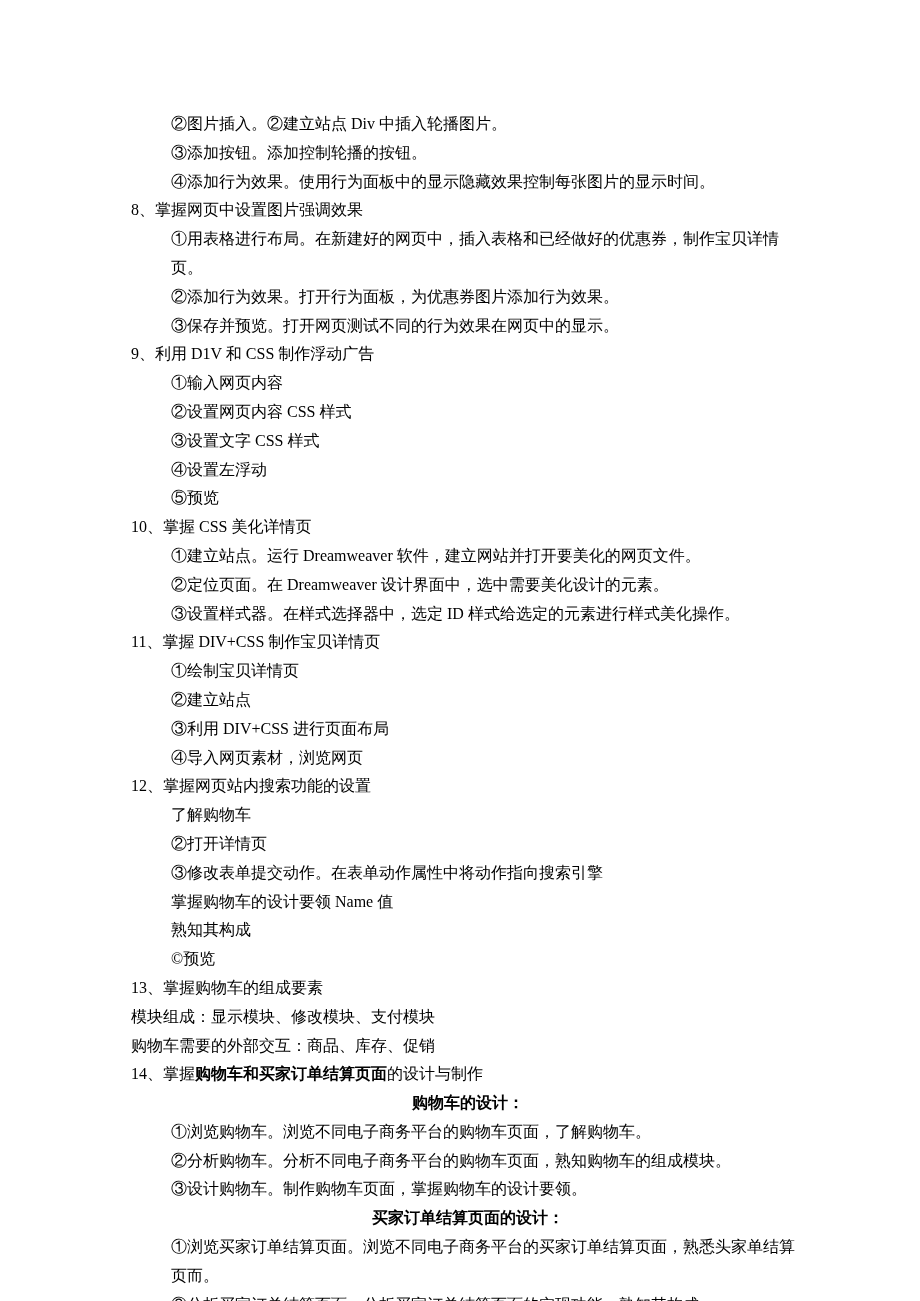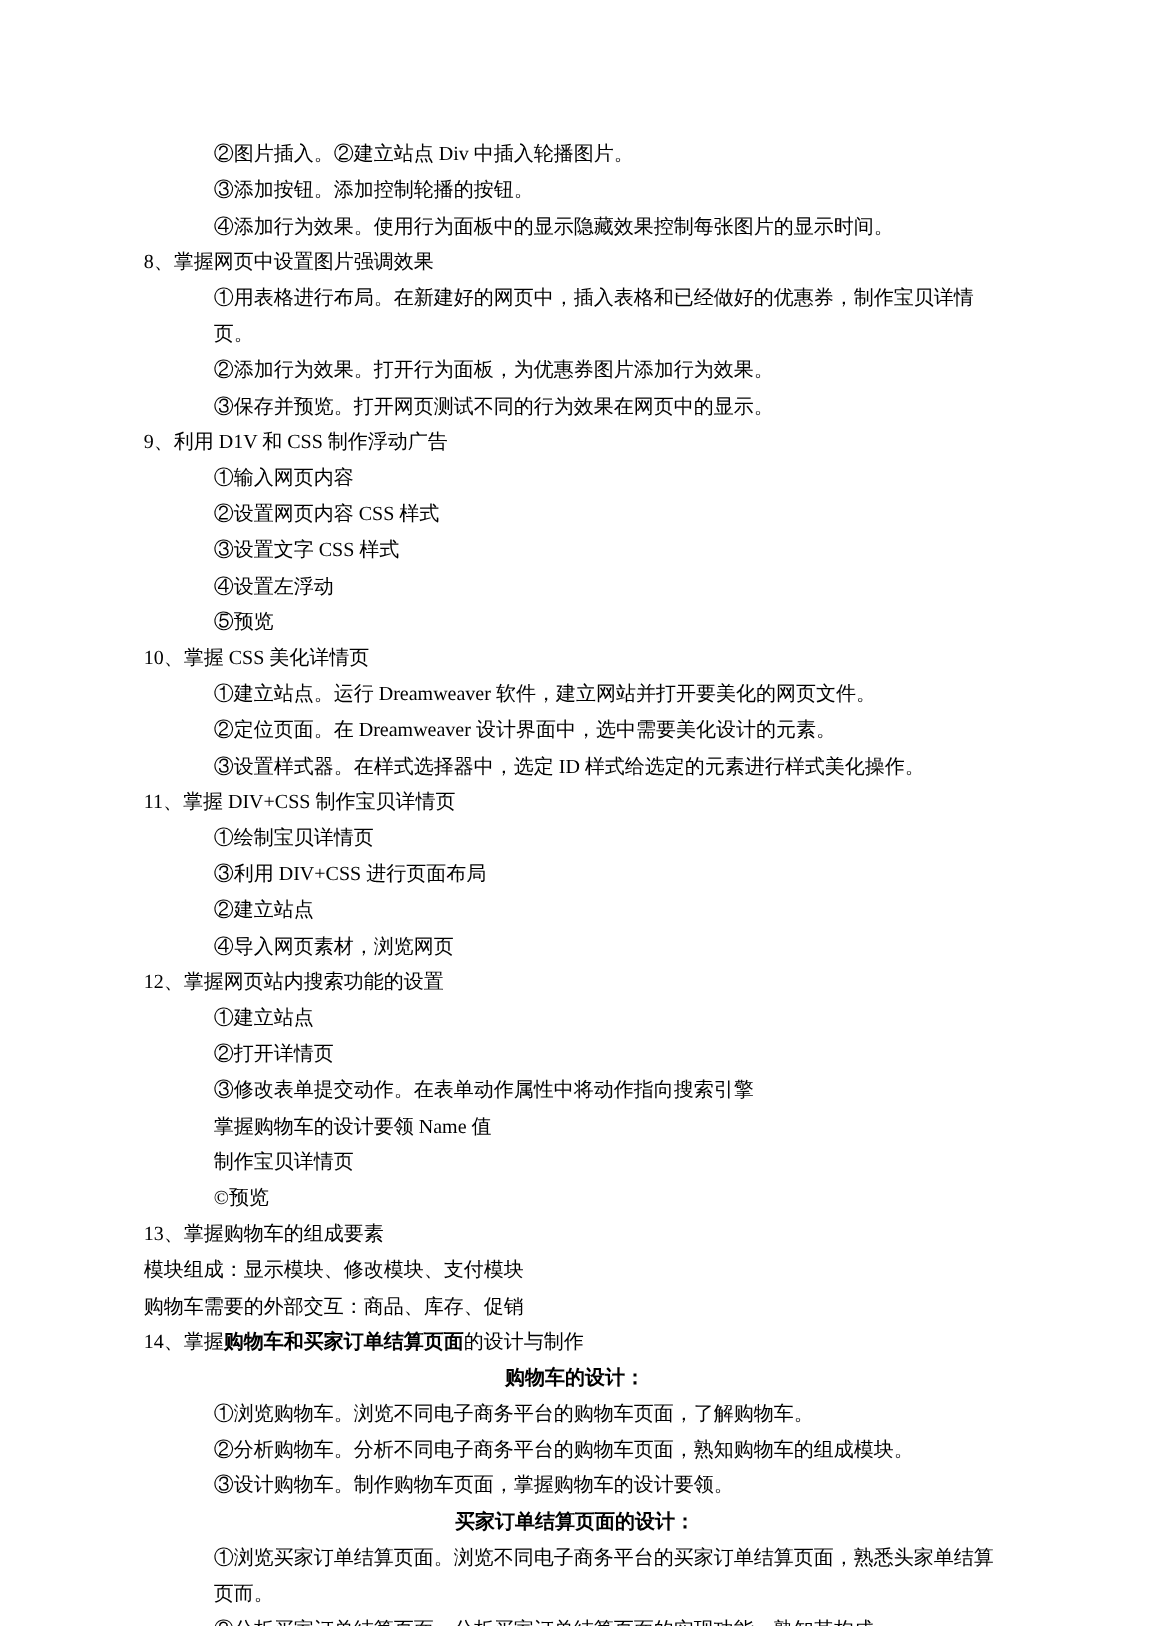--- a/index.html
+++ b/index.html
@@ -7,21 +7,21 @@
     font-size: 16px;
     line-height: 1.8;
     color: #000;
     background: #fff;
     width: 920px;
     margin: 0;
     padding: 110px 115px 40px 115px;
     box-sizing: border-box;
   }
   .indent1 { padding-left: 56px; }
-  .indent0 { padding-left: 0; }
+  .indent0 { padding-left: 0; margin-left: 16px; }
   .bold { font-weight: bold; font-family: "SimHei", "黑体", sans-serif; text-align: center; }
   p { margin: 0; }
 </style>
 </head>
 <body>
 
 <div id="content">
     <p class="indent1">②图片插入。②建立站点 Div 中插入轮播图片。</p>
     <p class="indent1">③添加按钮。添加控制轮播的按钮。</p>
     <p class="indent1">④添加行为效果。使用行为面板中的显示隐藏效果控制每张图片的显示时间。</p>
@@ -34,29 +34,29 @@
     <p class="indent1">②设置网页内容 CSS 样式</p>
     <p class="indent1">③设置文字 CSS 样式</p>
     <p class="indent1">④设置左浮动</p>
     <p class="indent1">⑤预览</p>
     <p class="indent0">10、掌握 CSS 美化详情页</p>
     <p class="indent1">①建立站点。运行 Dreamweaver 软件，建立网站并打开要美化的网页文件。</p>
     <p class="indent1">②定位页面。在 Dreamweaver 设计界面中，选中需要美化设计的元素。</p>
     <p class="indent1">③设置样式器。在样式选择器中，选定 ID 样式给选定的元素进行样式美化操作。</p>
     <p class="indent0">11、掌握 DIV+CSS 制作宝贝详情页</p>
     <p class="indent1">①绘制宝贝详情页</p>
+    <p class="indent1">②建立站点</p>
     <p class="indent1">③利用 DIV+CSS 进行页面布局</p>
-    <p class="indent1">②建立站点</p>
     <p class="indent1">④导入网页素材，浏览网页</p>
     <p class="indent0">12、掌握网页站内搜索功能的设置</p>
-    <p class="indent1">①建立站点</p>
+    <p class="indent1">了解购物车</p>
     <p class="indent1">②打开详情页</p>
     <p class="indent1">③修改表单提交动作。在表单动作属性中将动作指向搜索引擎</p>
     <p class="indent1">掌握购物车的设计要领 Name 值</p>
-    <p class="indent1">制作宝贝详情页</p>
+    <p class="indent1">熟知其构成</p>
     <p class="indent1">©预览</p>
     <p class="indent0">13、掌握购物车的组成要素</p>
     <p class="indent0">模块组成：显示模块、修改模块、支付模块</p>
     <p class="indent0">购物车需要的外部交互：商品、库存、促销</p>
     <p class="indent0">14、掌握<span class="bold">购物车和买家订单结算页面</span>的设计与制作</p>
     <p class="indent0 bold">购物车的设计：</p>
     <p class="indent1">①浏览购物车。浏览不同电子商务平台的购物车页面，了解购物车。</p>
     <p class="indent1">②分析购物车。分析不同电子商务平台的购物车页面，熟知购物车的组成模块。</p>
     <p class="indent1">③设计购物车。制作购物车页面，掌握购物车的设计要领。</p>
     <p class="indent0 bold">买家订单结算页面的设计：</p>

